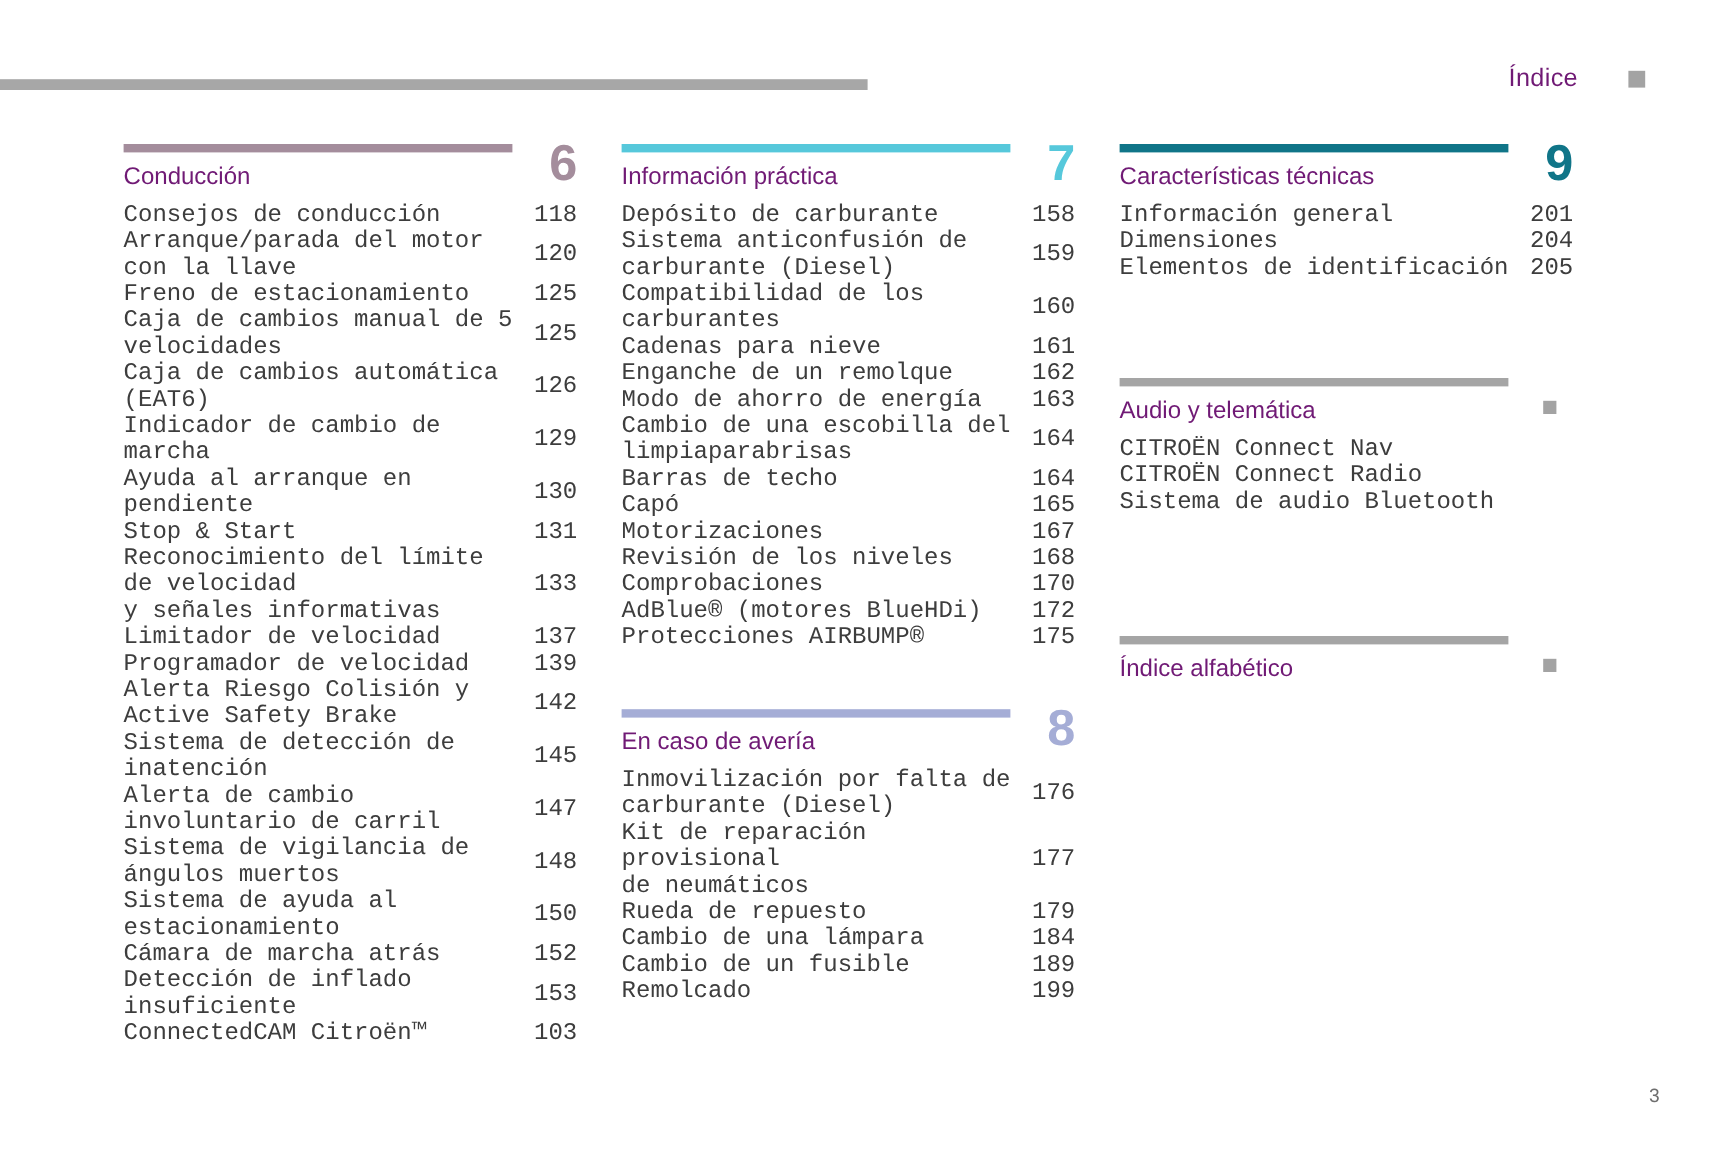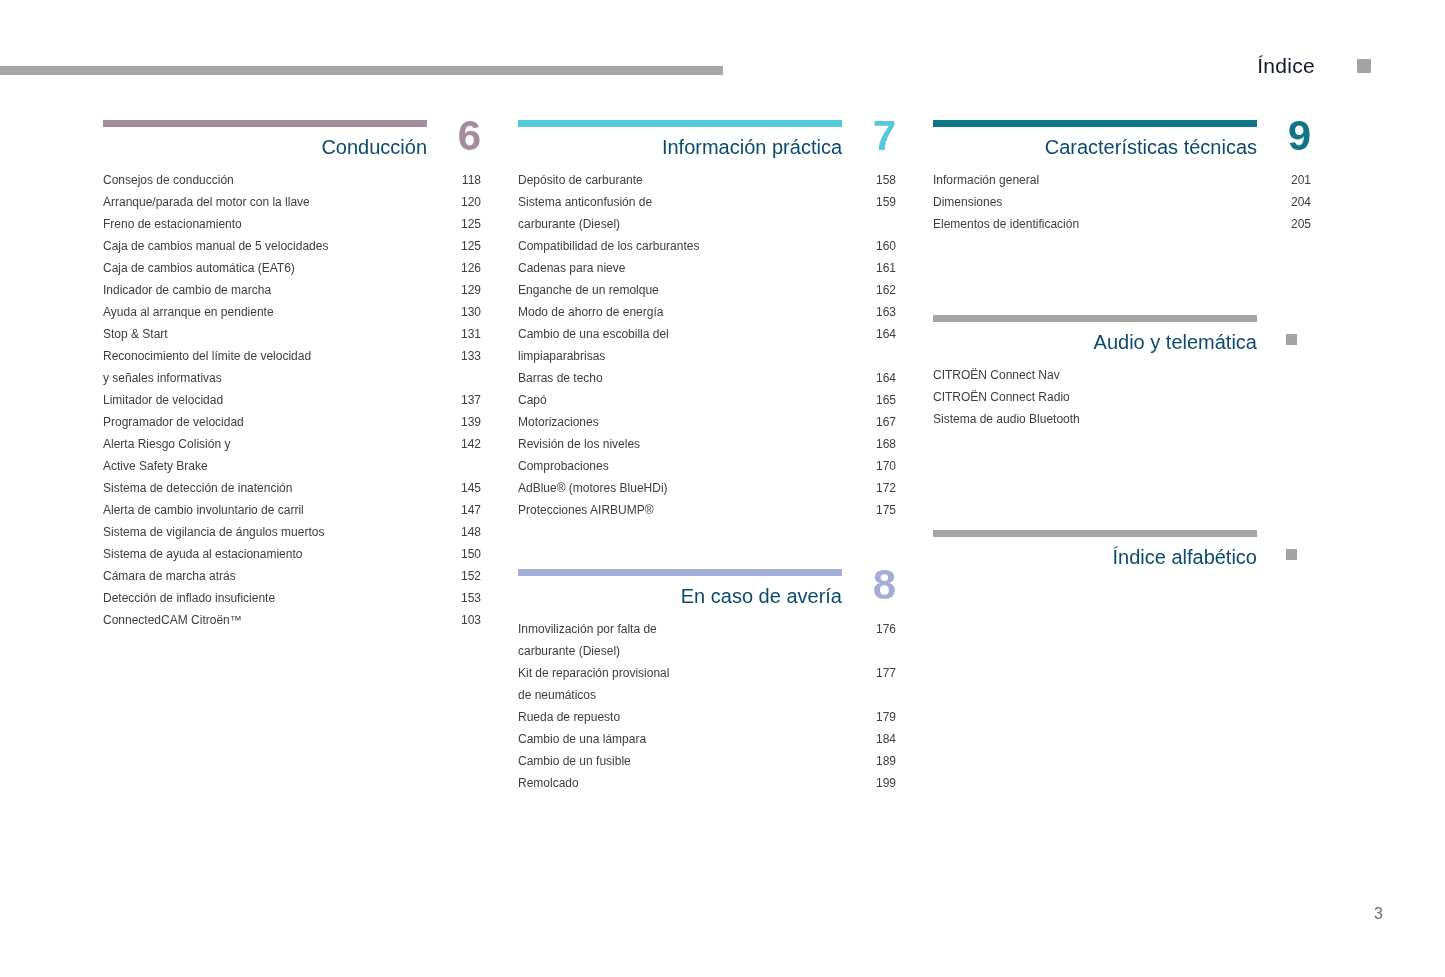--- a/index.html
+++ b/index.html
@@ -28,21 +28,21 @@
   .top-index {
     position: absolute;
     top: 54px;
     right: 74px;
     display: flex;
     align-items: center;
     gap: 42px;
   }
   .top-index .idx-title {
     font-size: 21px;
-    color: #0f172a;
+    color: #701a75;
     letter-spacing: 0.3px;
   }
   .top-index .idx-square {
     width: 14px;
     height: 14px;
     background: #a3a3a3;
   }
   
   .col {
     position: absolute;
@@ -73,37 +73,37 @@
     position: absolute;
     right: 14px;
     top: 19px;
     width: 11px;
     height: 11px;
     background: #a3a3a3;
   }
   .sec-title {
     width: 324px;
     margin-top: 8px;
-    text-align: right;
     font-size: 20px;
-    color: #0c4a6e;
+    color: #701a75;
     line-height: 24px;
   }
   ul.items {
     list-style: none;
     margin: 10px 0 0 0;
     padding: 0;
   }
   ul.items li {
     display: flex;
     justify-content: space-between;
-    align-items: flex-start;
-    font-size: 12px;
+    align-items: center;
+    font-size: 20px;
     line-height: 22px;
     color: #3d3d3d;
+    font-family: Liberation Mono, monospace;
   }
   ul.items li .lbl {
     white-space: pre-line;
     flex: 1 1 auto;
   }
   ul.items li .pg {
     flex: 0 0 auto;
     text-align: right;
     padding-left: 8px;
   }

